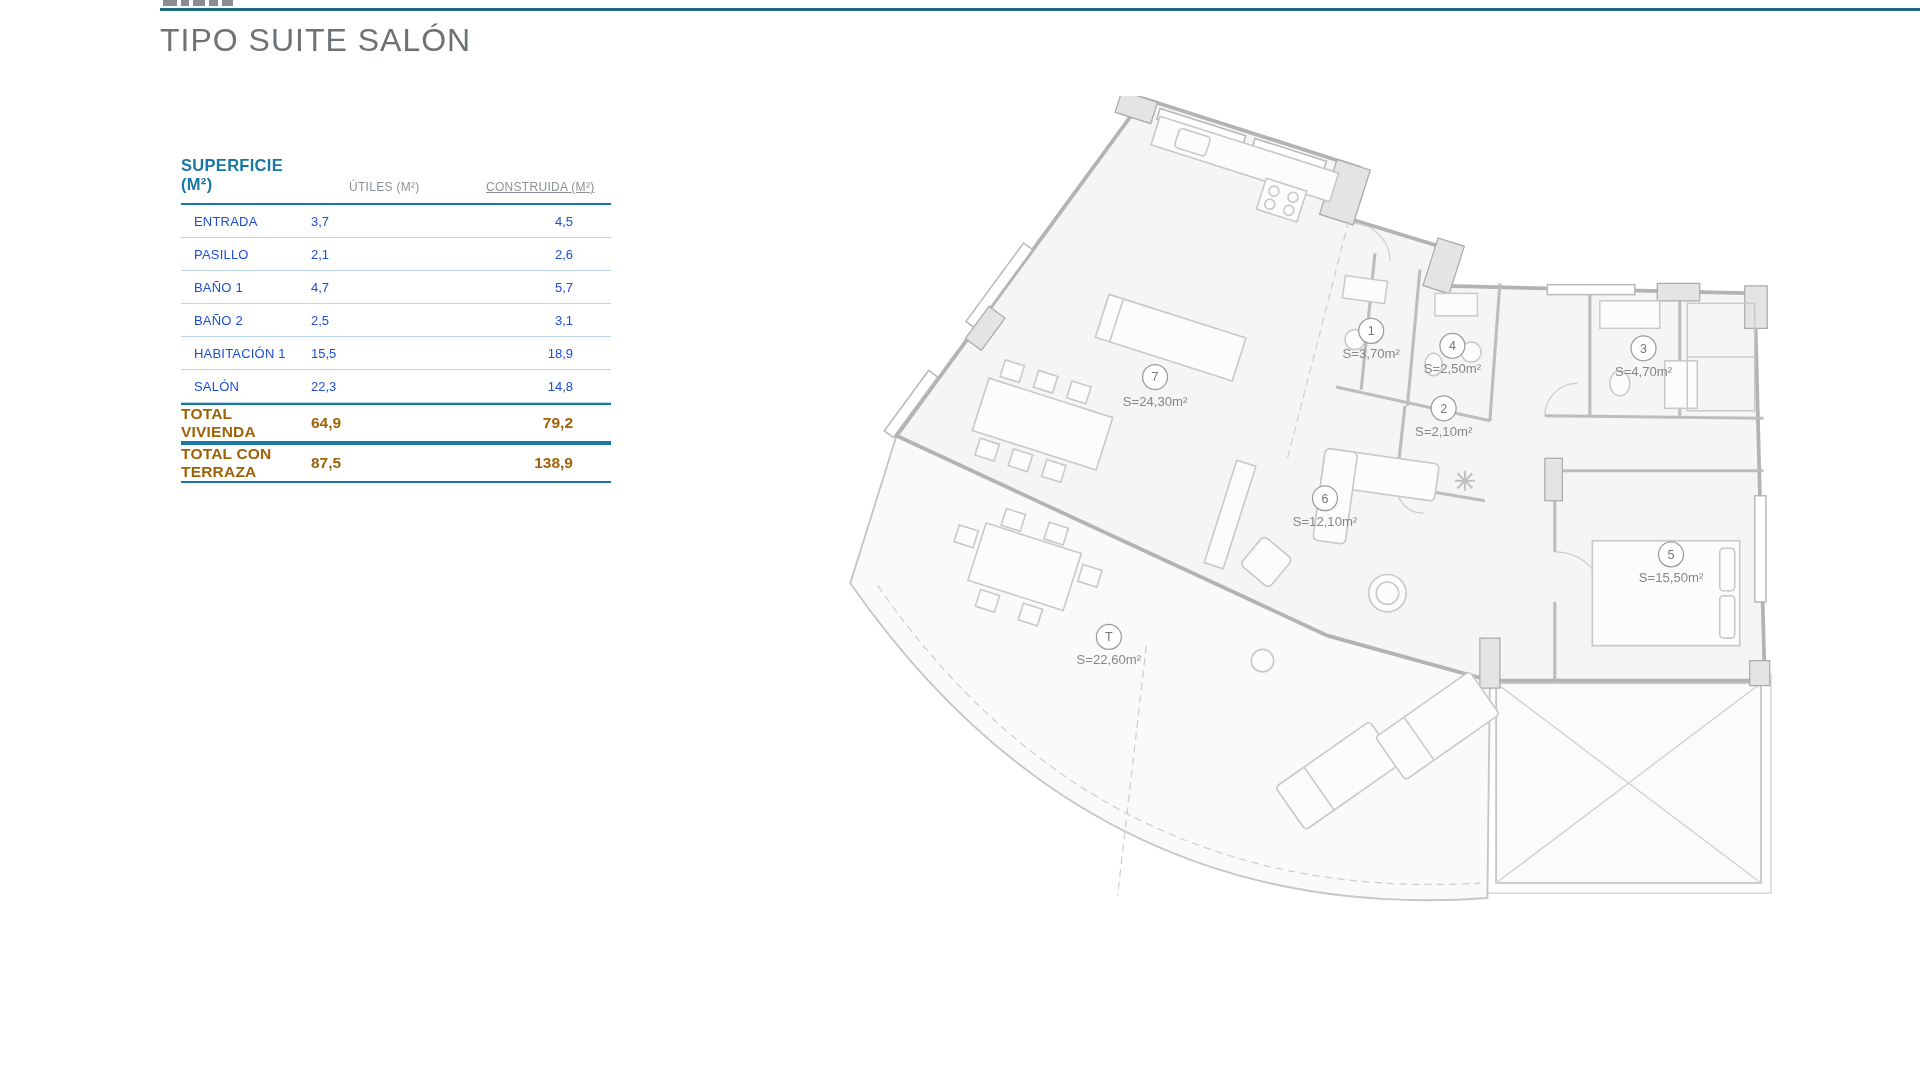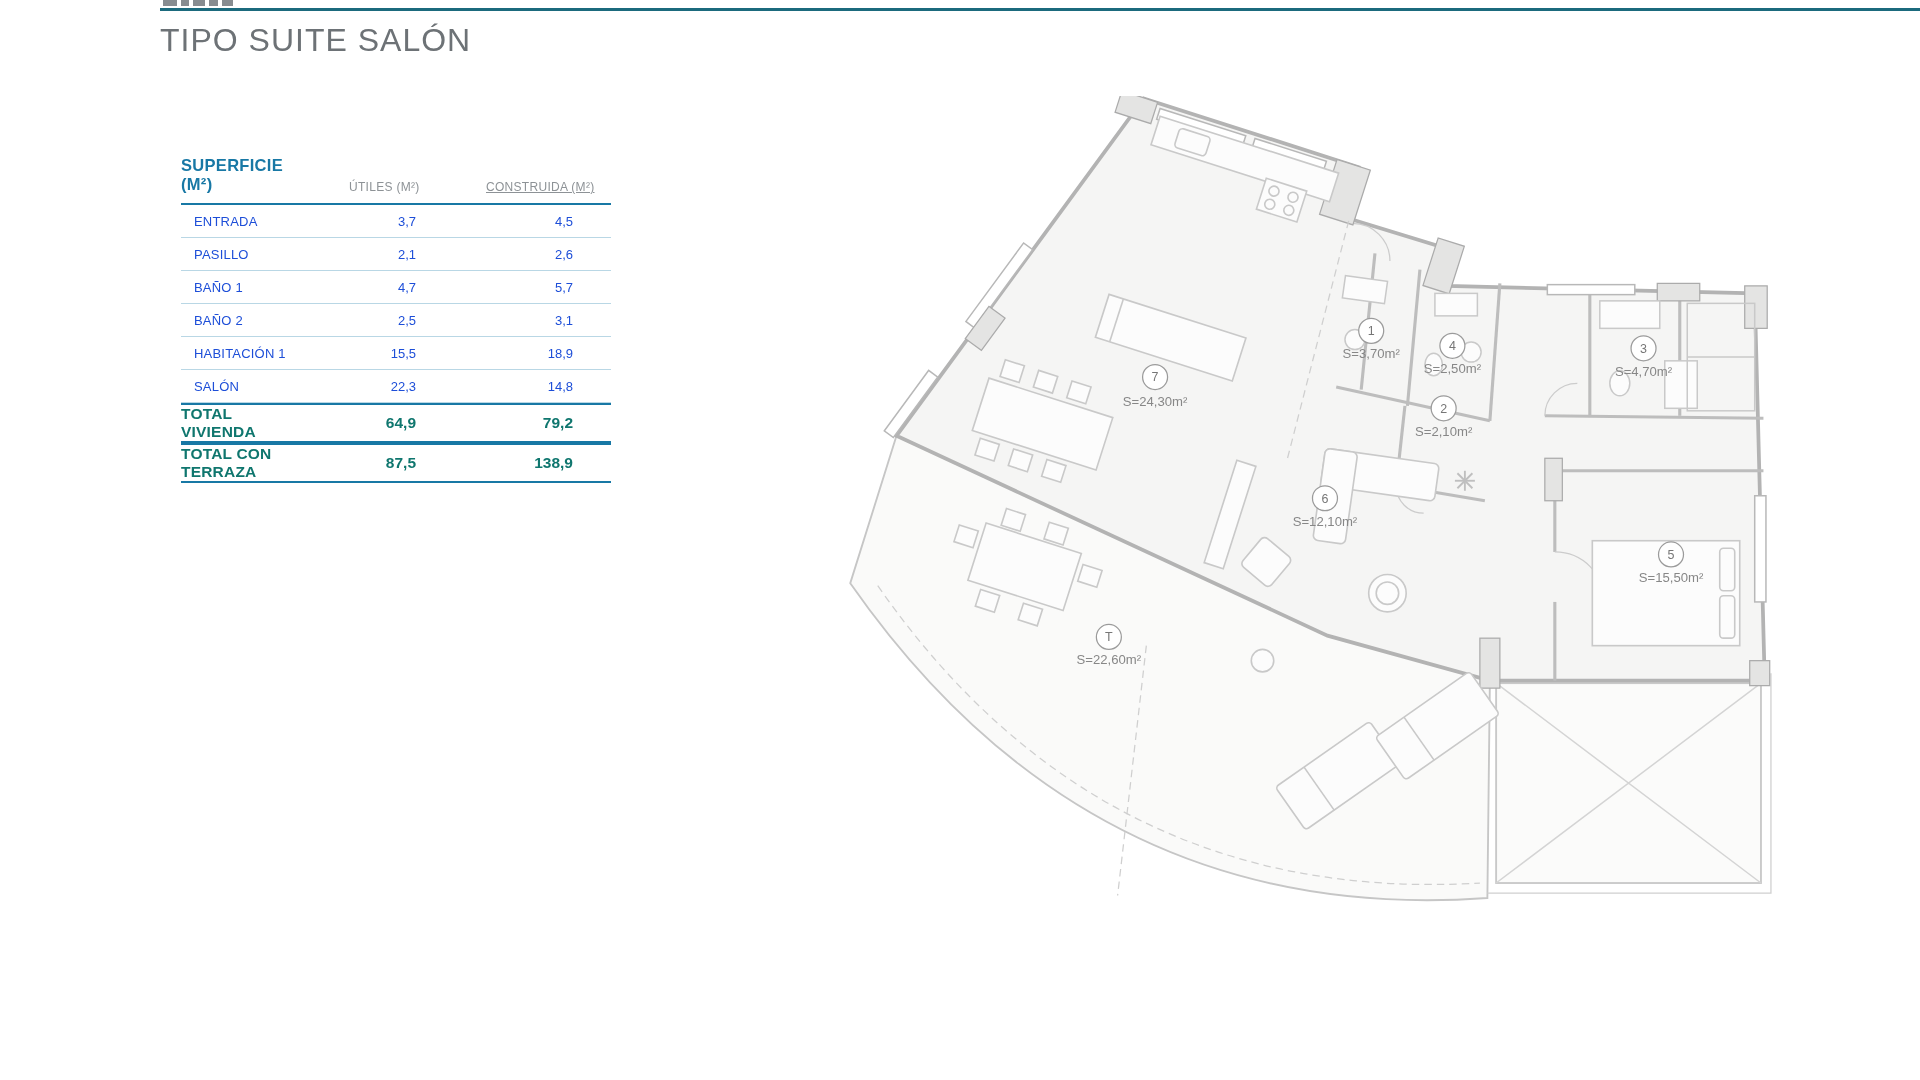--- a/index.html
+++ b/index.html
@@ -25,25 +25,25 @@
   .surface-table { position:absolute; left:181px; top:156px; width:430px; }
   .thead { display:flex; align-items:flex-end; padding-bottom:9px; border-bottom:2px solid #1878a5;gap:32px; }
   .t-title { flex:1; color:#1878a5; font-weight:bold; font-size:16.5px; letter-spacing:0.3px; }
   .col-head { font-size:12px; color:#8d9296; letter-spacing:0.3px; }
   .col-head.a { width:105px; }
   .col-head.b { width:125px;text-decoration:underline; }
 
   .trow { display:flex; align-items:center; height:32px; border-bottom:1px solid #b9d7e5;
           font-size:13px; color:#1d4ed8; }
   .trow .label { flex:1; padding-left:13px; letter-spacing:0.2px; }
-  .trow .val-a { width:105px; text-align:right; padding-right:32px; }
+  .trow .val-a { width:105px; text-align:left; padding-right:32px; }
   .trow .val-b { width:125px; text-align:right; padding-right:38px; }
   .trow.no-sep { border-bottom:none; }
 
-  .trow.total { font-weight:bold; color:#0f766e; font-size:15.5px; height:36px;
+  .trow.total { font-weight:bold; color:#a16207; font-size:15.5px; height:36px;
                 border-top:2px solid #1878a5; border-bottom:2px solid #1878a5; }
   .trow.total .label { padding-left:0; letter-spacing:0.2px; }
 
   
   .plan-wrap { position:absolute; left:790px; top:96px; width:1000px; height:812px; }
   svg text { font-family:"Liberation Sans", sans-serif; }
   .rl-num  { font-size:10px;   fill:#767676; }
   .rl-area { font-size:10.5px; fill:#878787; }
 </style>
 </head>

